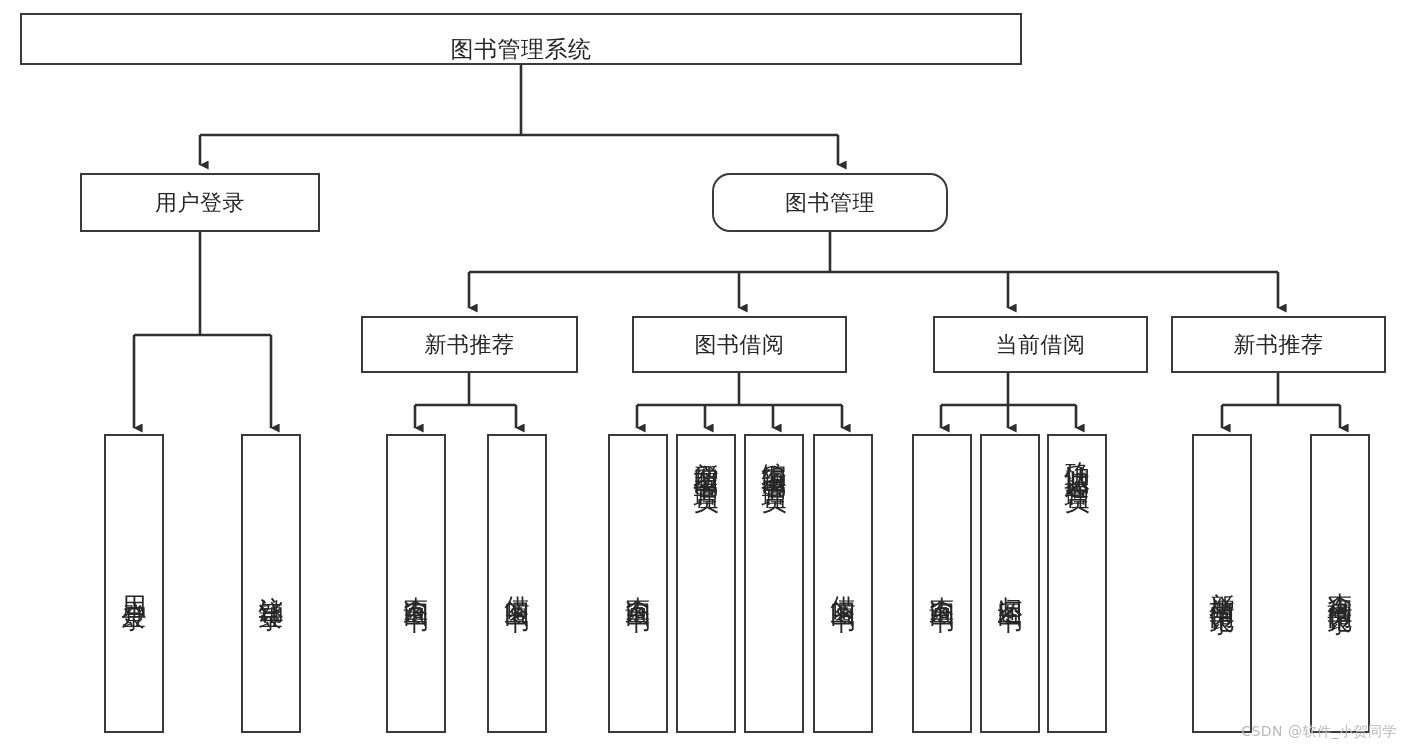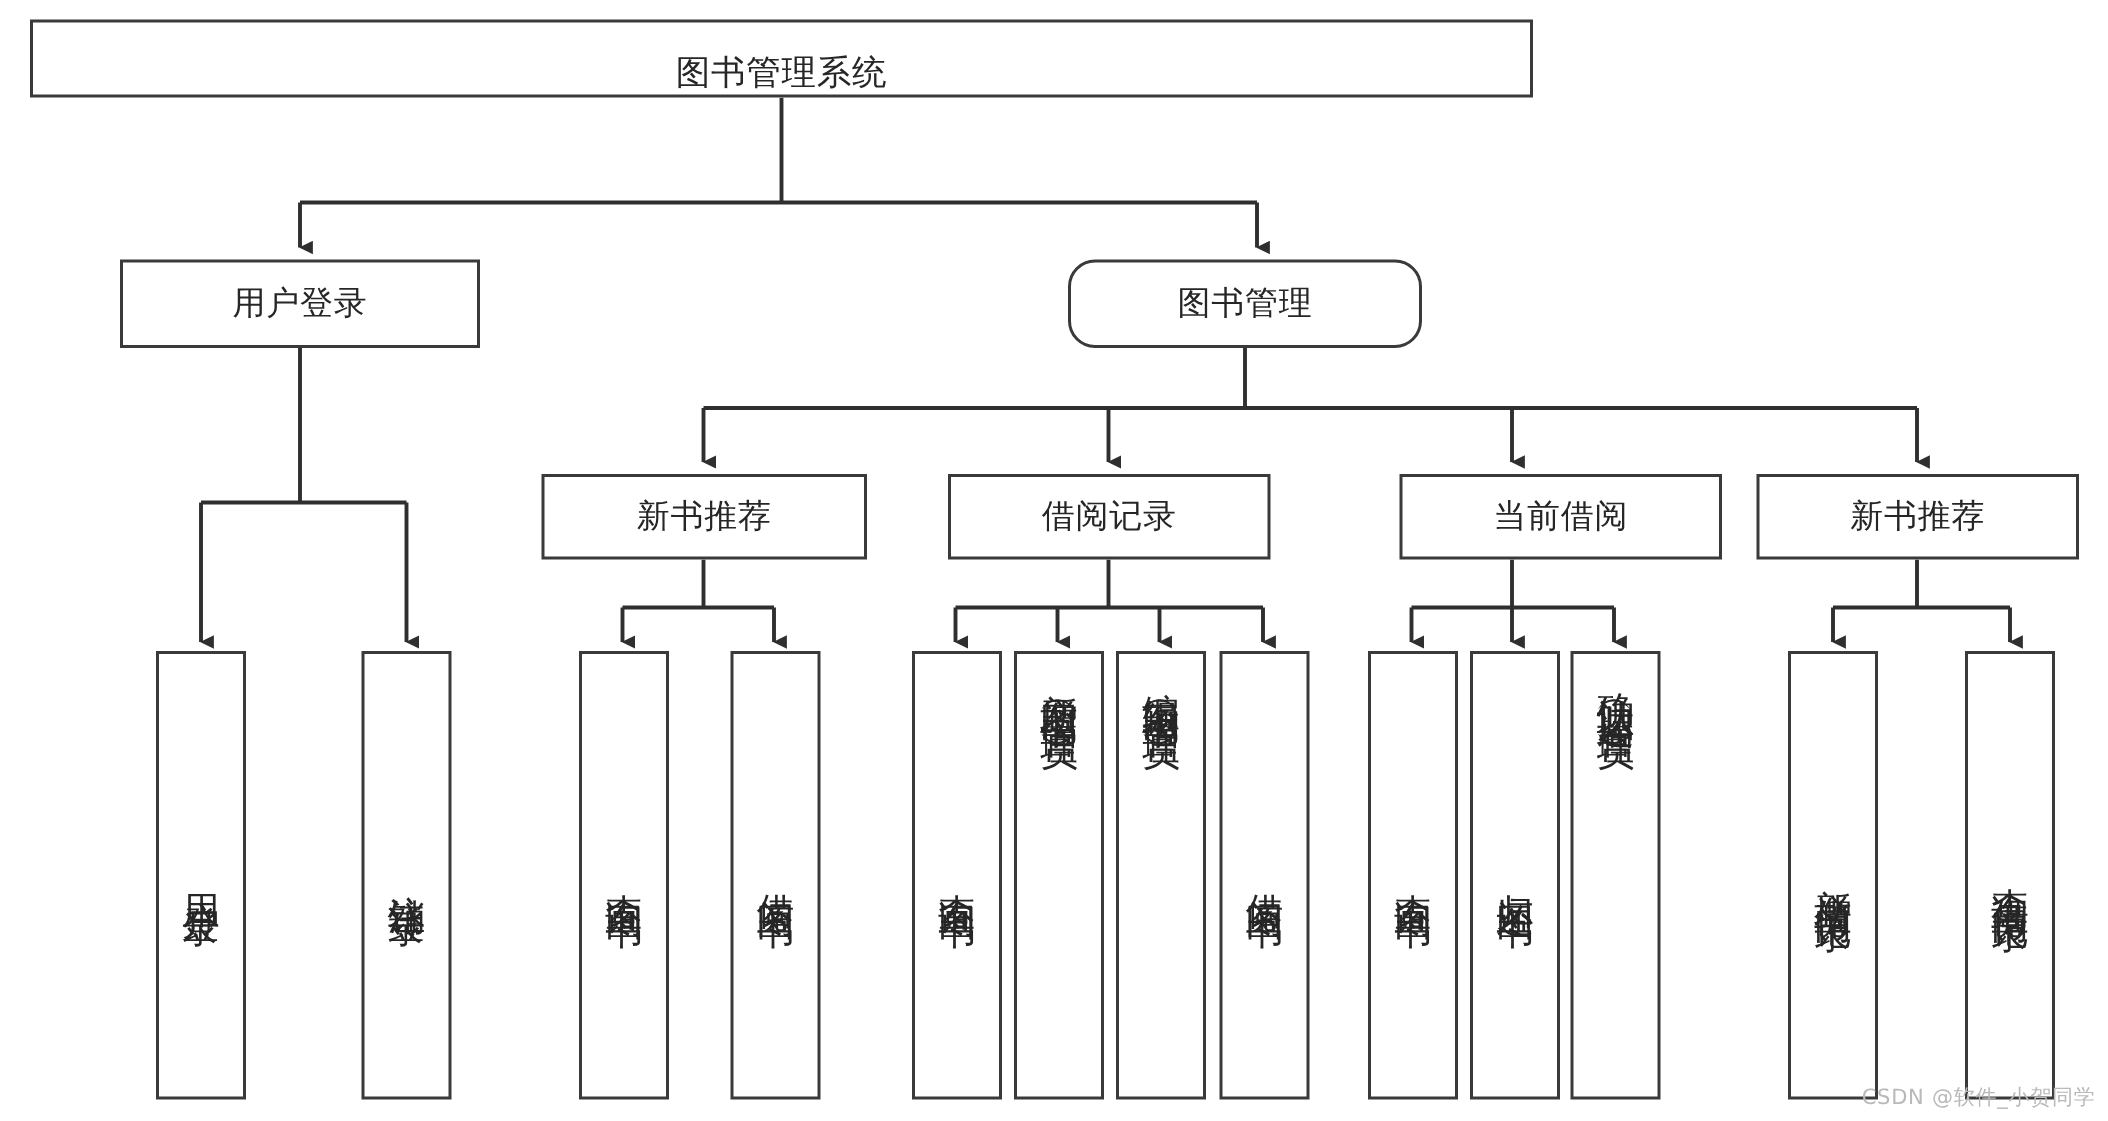--- a/index.html
+++ b/index.html
@@ -145,21 +145,21 @@
     <span class="node-label">用户登录</span>
   </div>
   <div class="node horiz" style="left:712px; top:173px; width:236px; height:59px;border-radius:18px;">
     <span class="node-label">图书管理</span>
   </div>
 
   <div class="node horiz" style="left:361px; top:316px; width:217px; height:57px;">
     <span class="node-label">新书推荐</span>
   </div>
   <div class="node horiz" style="left:632px; top:316px; width:215px; height:57px;">
-    <span class="node-label">借阅记录</span>
+    <span class="node-label">图书借阅</span>
   </div>
   <div class="node horiz" style="left:901px; top:316px; width:215px; height:57px;margin-left:32px;">
     <span class="node-label">当前借阅</span>
   </div>
   <div class="node horiz" style="left:1171px; top:316px; width:215px; height:57px;">
     <span class="node-label">新书推荐</span>
   </div>
 
   <div class="node vert centered" style="left:104px; top:434px; width:60px; height:299px;">
     <span class="node-label">用户登录</span>

